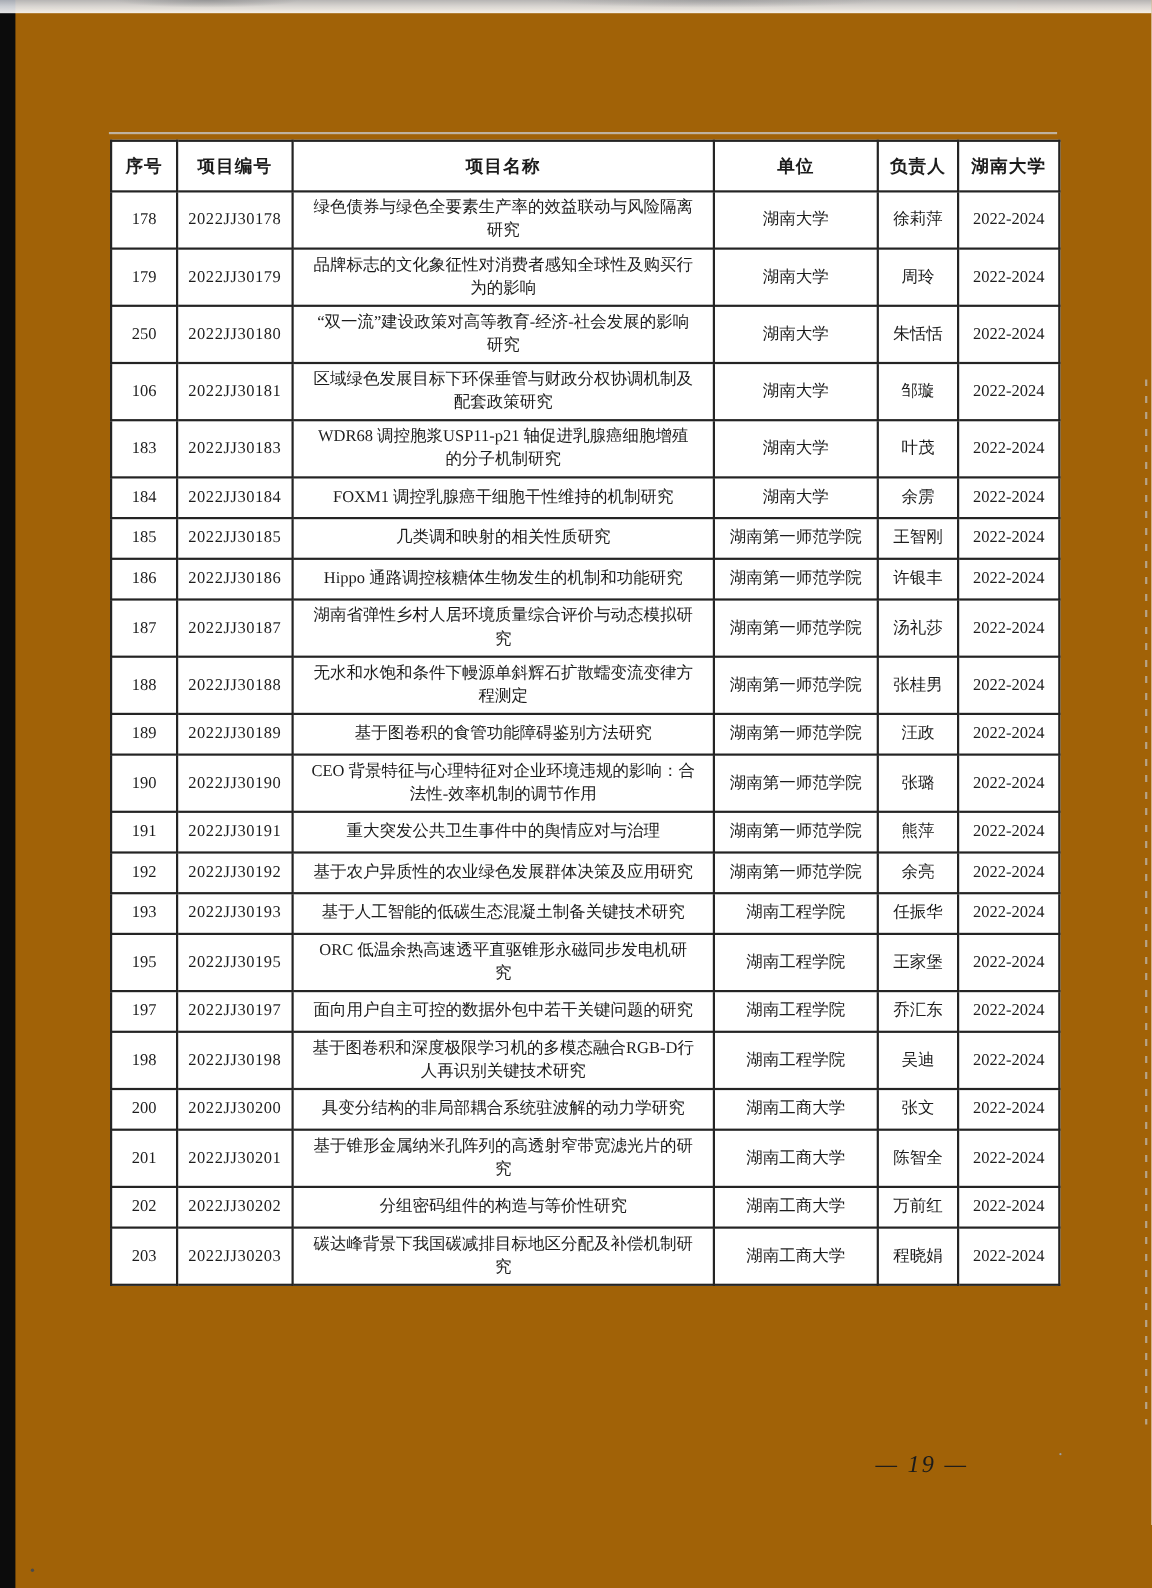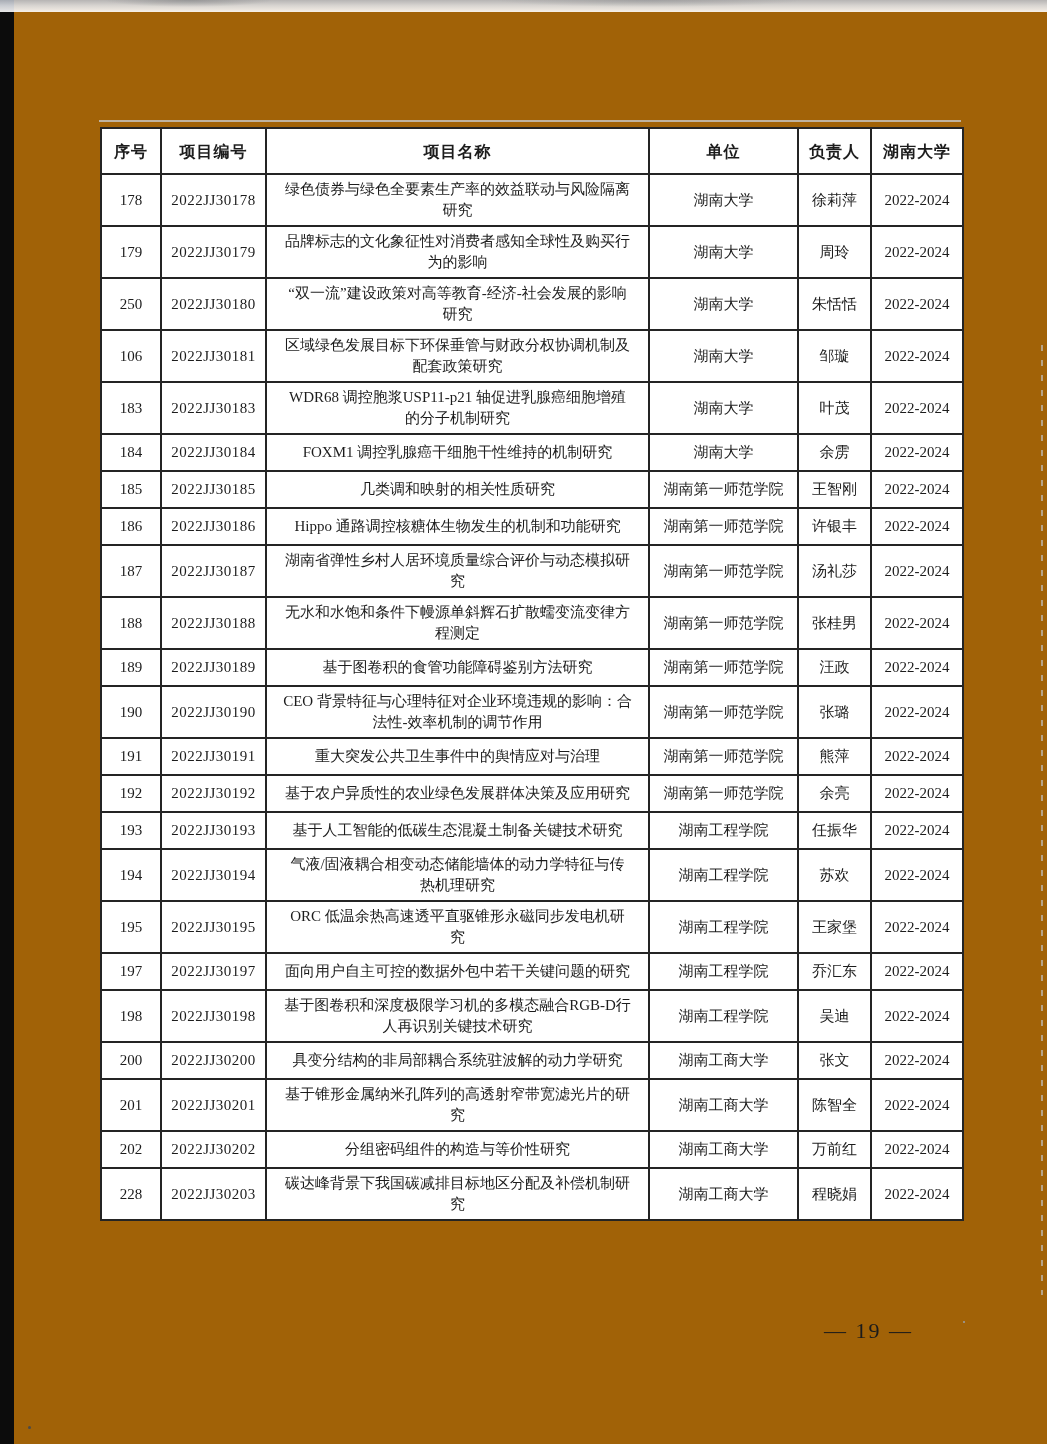--- a/index.html
+++ b/index.html
@@ -89,26 +89,27 @@
     font-weight: bold;
     letter-spacing: 1px;
     padding: 2px 2px;
   }
   table.projects tbody tr { height: 37px; }
   table.projects td.cell-title { padding: 4px 16px; }
   table.projects td.cell-code { letter-spacing: 0.5px; margin-left: 29px; }
   
   .page-number {
     position: absolute;
-    left: 824px; top: 1318px;
+    left: 796px; top: 1318px;
     width: 200px;
     font-size: 22px;
     letter-spacing: 2px;
     color: #1b1b1b;
     white-space: pre;
+    font-style: italic;
   }
 </style>
 </head>
 <body>
 
 <div class="scan-page">
 
   <div class="left-black-bar"></div>
   <div class="top-noise"></div>
   <div class="ghost-line-top"></div>
@@ -250,28 +251,20 @@
     </tr>
         <tr>
       <td class="cell-no">193</td>
       <td class="cell-code">2022JJ30193</td>
       <td class="cell-title">基于人工智能的低碳生态混凝土制备关键技术研究</td>
       <td class="cell-org">湖南工程学院</td>
       <td class="cell-leader">任振华</td>
       <td class="cell-years">2022-2024</td>
     </tr>
         <tr>
-      <td class="cell-no">194</td>
-      <td class="cell-code">2022JJ30194</td>
-      <td class="cell-title">气液/固液耦合相变动态储能墙体的动力学特征与传热机理研究</td>
-      <td class="cell-org">湖南工程学院</td>
-      <td class="cell-leader">苏欢</td>
-      <td class="cell-years">2022-2024</td>
-    </tr>
-        <tr>
       <td class="cell-no">195</td>
       <td class="cell-code">2022JJ30195</td>
       <td class="cell-title">ORC 低温余热高速透平直驱锥形永磁同步发电机研究</td>
       <td class="cell-org">湖南工程学院</td>
       <td class="cell-leader">王家堡</td>
       <td class="cell-years">2022-2024</td>
     </tr>
         <tr>
       <td class="cell-no">197</td>
       <td class="cell-code">2022JJ30197</td>
@@ -306,21 +299,21 @@
     </tr>
         <tr>
       <td class="cell-no">202</td>
       <td class="cell-code">2022JJ30202</td>
       <td class="cell-title">分组密码组件的构造与等价性研究</td>
       <td class="cell-org">湖南工商大学</td>
       <td class="cell-leader">万前红</td>
       <td class="cell-years">2022-2024</td>
     </tr>
         <tr>
-      <td class="cell-no">228</td>
+      <td class="cell-no">203</td>
       <td class="cell-code">2022JJ30203</td>
       <td class="cell-title">碳达峰背景下我国碳减排目标地区分配及补偿机制研究</td>
       <td class="cell-org">湖南工商大学</td>
       <td class="cell-leader">程晓娟</td>
       <td class="cell-years">2022-2024</td>
     </tr>
       </tbody>
   </table>
 
   <div class="page-number">— 19 —</div>

